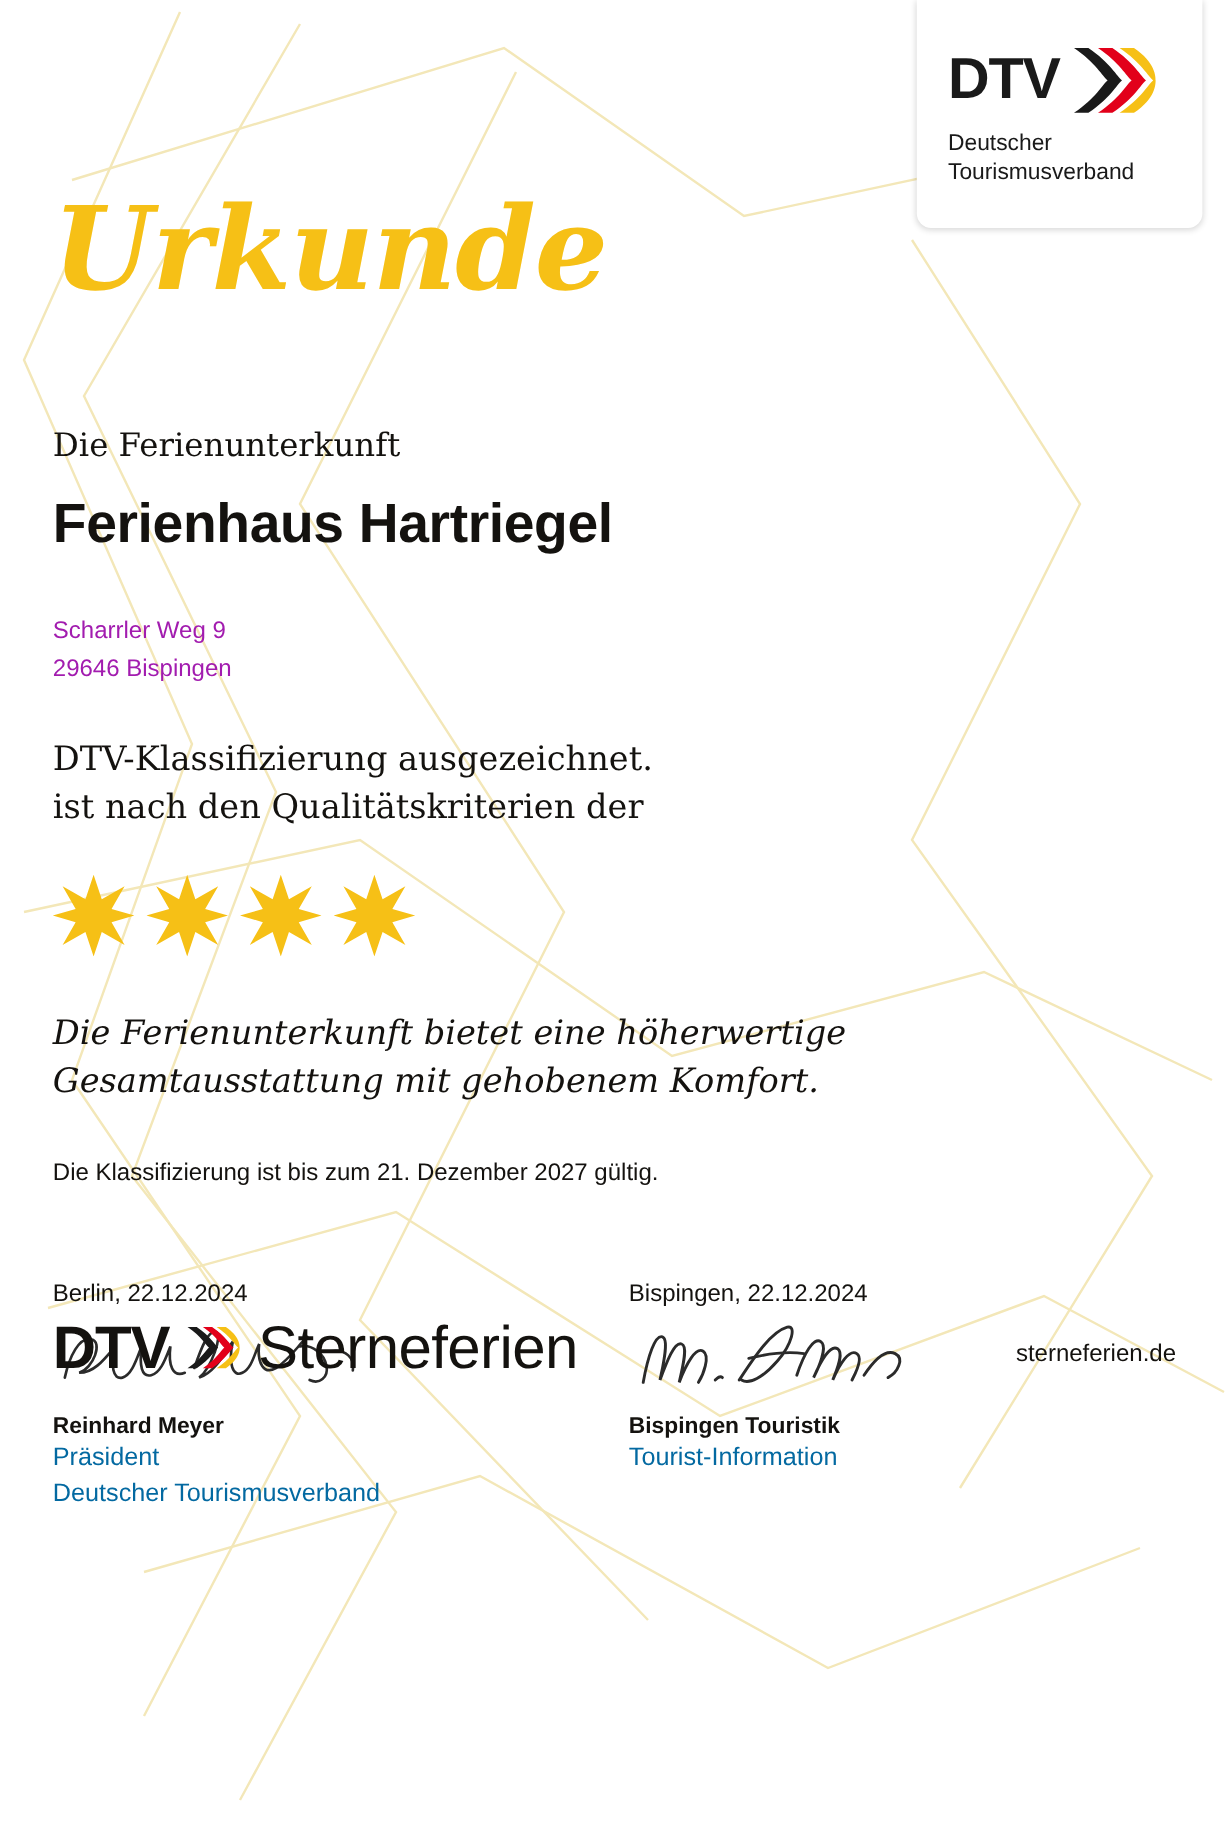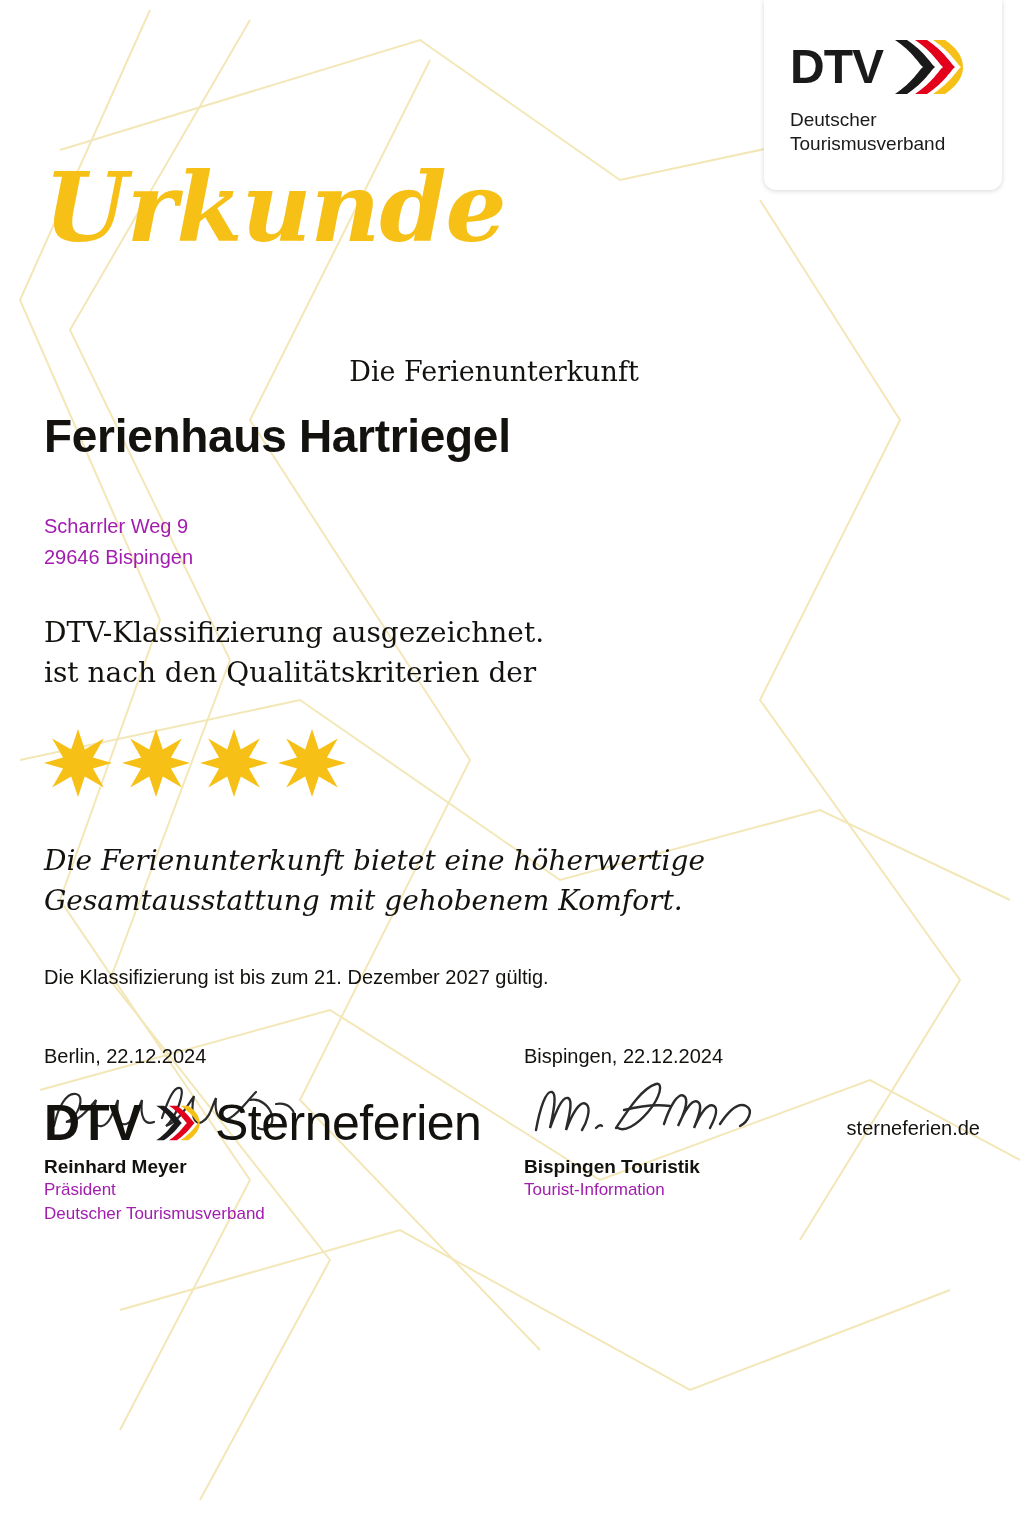--- a/index.html
+++ b/index.html
@@ -86,21 +86,20 @@
     letter-spacing: -1px;
     margin-top: 160px;
     line-height: 1;
   }
 
   .lead {
     font-family: "DejaVu Serif", "Liberation Serif", serif;
     font-size: 27px;
     color: #14120f;
     margin-top: 100px;
-    text-align: center;
   }
 
   .object-name {
     font-family: Liberation Sans, sans-serif;
     font-weight: bold;
     font-size: 46px;
     color: #14120f;
     margin-top: 22px;
     letter-spacing: -0.3px;
   }
@@ -139,42 +138,42 @@
     font-size: 20px;
     color: #14120f;
     margin-top: 44px;
   }
 
   
   .sign-row {
     display: flex;
     margin-top: 56px;
   }
-  .sign-col { width: 480px; }
+  .sign-col { width: 480px; margin-top: 22px; }
   .sign-col.right { width: 420px; }
 
   .sign-place {
     font-size: 20px;
     color: #14120f;
   }
 
   .sign-mark {
     height: 82px;
     margin-top: 6px;
     position: relative;
   }
 
   .sign-name {
     font-size: 19px;
     font-weight: bold;
     color: #14120f;
   }
   .sign-role {
-    font-size: 17px;
-    color: #a21caf;
+    font-size: 21px;
+    color: #0369a1;
     line-height: 1.45;
   }
 
   
   .footer {
     position: absolute;
     left: 44px;
     right: 44px;
     bottom: 48px;
     display: flex;

